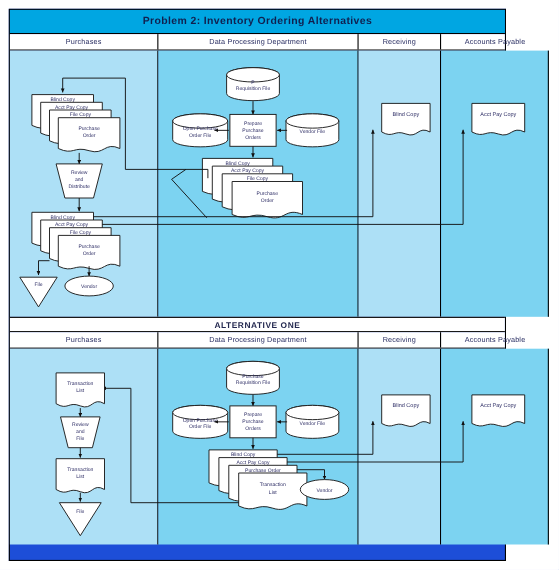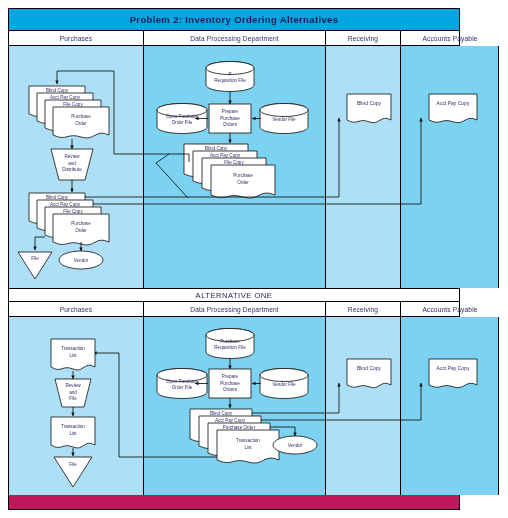--- a/index.html
+++ b/index.html
@@ -1,33 +1,33 @@
 <!DOCTYPE html>
 <html><head>
 <meta charset="utf-8">
 <style>
   html,body{margin:0;padding:0;background:#ffffff;}
   body{font-family:"Liberation Sans",sans-serif;}
   #page{position:relative;width:508px;height:518px;background:#ffffff;overflow:hidden;}
-  #frame{position:absolute;left:8px;top:8px;width:452px;height:502px;border:1px solid #000;box-sizing:border-box;background:#be185d;}
+  #frame{position:absolute;left:8px;top:8px;width:452px;height:502px;border:1px solid #000;box-sizing:border-box;background:#1d4ed8;}
 
   .titlebar{position:absolute;left:0;top:0;width:100%;height:22px;background:#00a6e2;
     border-bottom:1px solid #000;box-sizing:border-box;display:flex;align-items:center;justify-content:center;}
   .titlebar span{font-size:9.5px;font-weight:bold;color:#11204f;letter-spacing:.35px;}
 
   .hdrrow{position:absolute;left:0;width:100%;height:15px;border-bottom:1px solid #000;
     box-sizing:border-box;background:#fff;}
   .hdrcell{position:absolute;top:0;height:100%;display:flex;align-items:center;justify-content:center;
     box-sizing:border-box;border-right:1px solid #000;}
   .hdrcell:last-child{border-right:none;}
   .hdrcell span{font-size:6.6px;color:#2a2f63;letter-spacing:.15px;}
 
   .band{position:absolute;left:0;width:100%;height:14px;background:#fff;border-top:1px solid #000;
     border-bottom:1px solid #000;box-sizing:border-box;display:flex;align-items:center;justify-content:center;}
-  .band span{font-size:7.6px;font-weight:normal;color:#23284f;letter-spacing:.5px;}
+  .band span{font-size:7.6px;font-weight:bold;color:#23284f;letter-spacing:.5px;}
 
   .canvas{position:absolute;left:0;width:100%;box-sizing:border-box;}
   .lane{position:absolute;top:0;height:100%;box-sizing:border-box;border-right:1px solid #000;}
   .lane:last-child{border-right:none;}
   .lane.lightlane{background:#ade0f6;}
   .lane.darklane{background:#7cd3f1;}
 
   .svgwrap{position:absolute;left:0;top:0;width:100%;height:100%;}
   svg{display:block;overflow:visible;}
   .nodeText{font-family:"Liberation Sans",sans-serif;font-size:4.6px;fill:#2f2f66;

